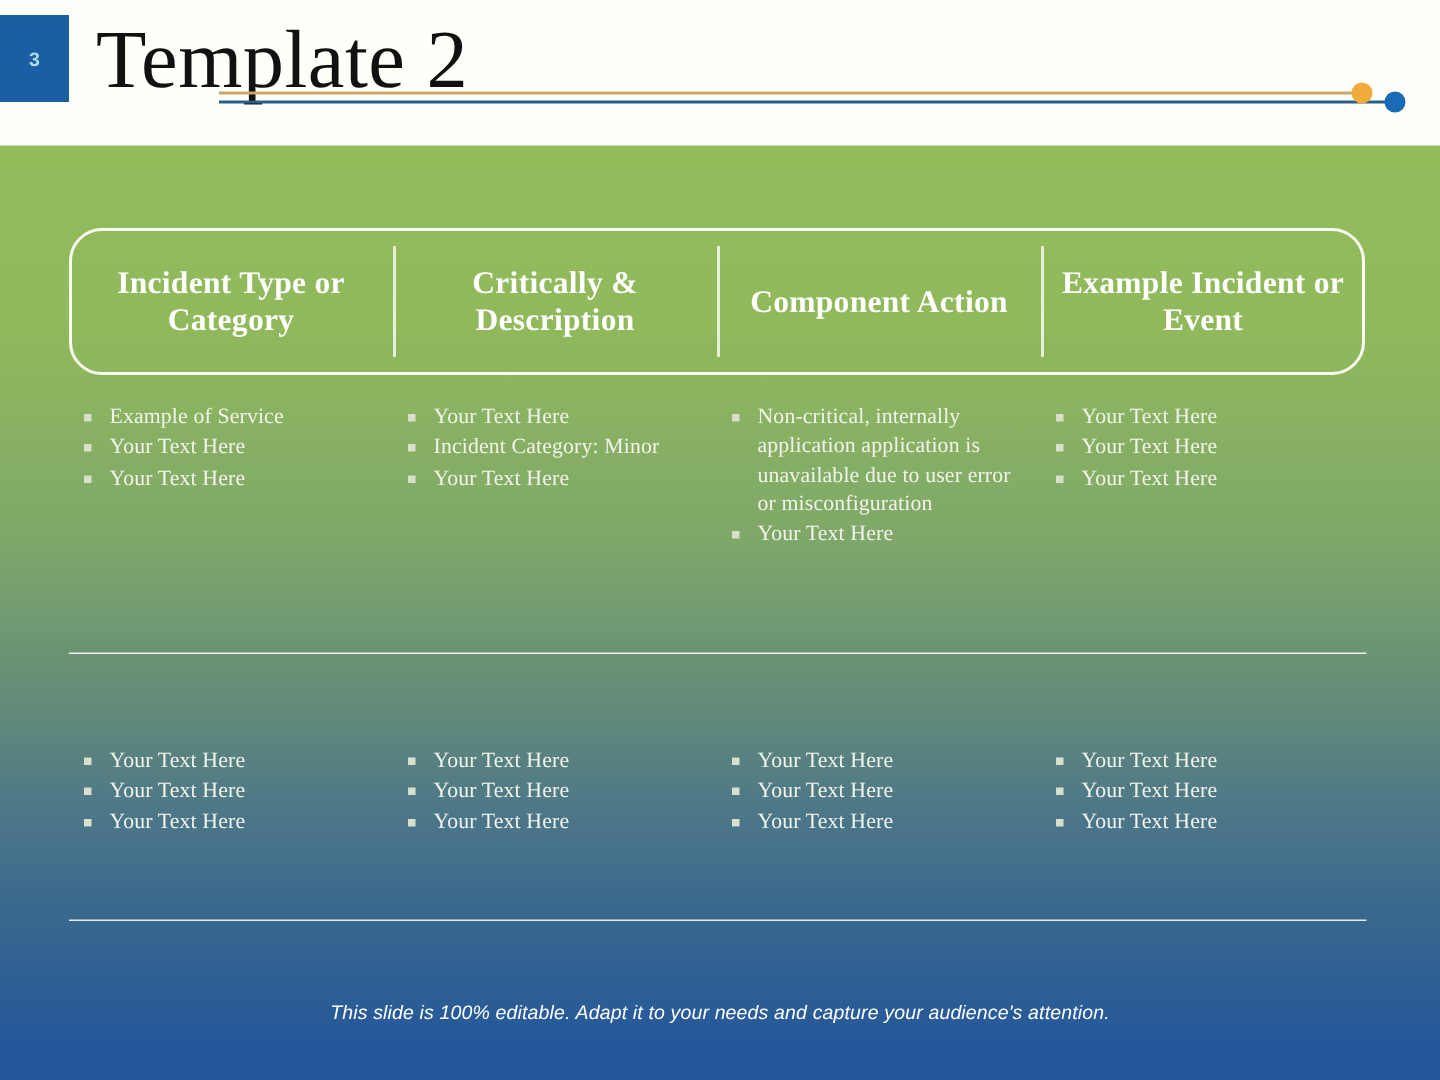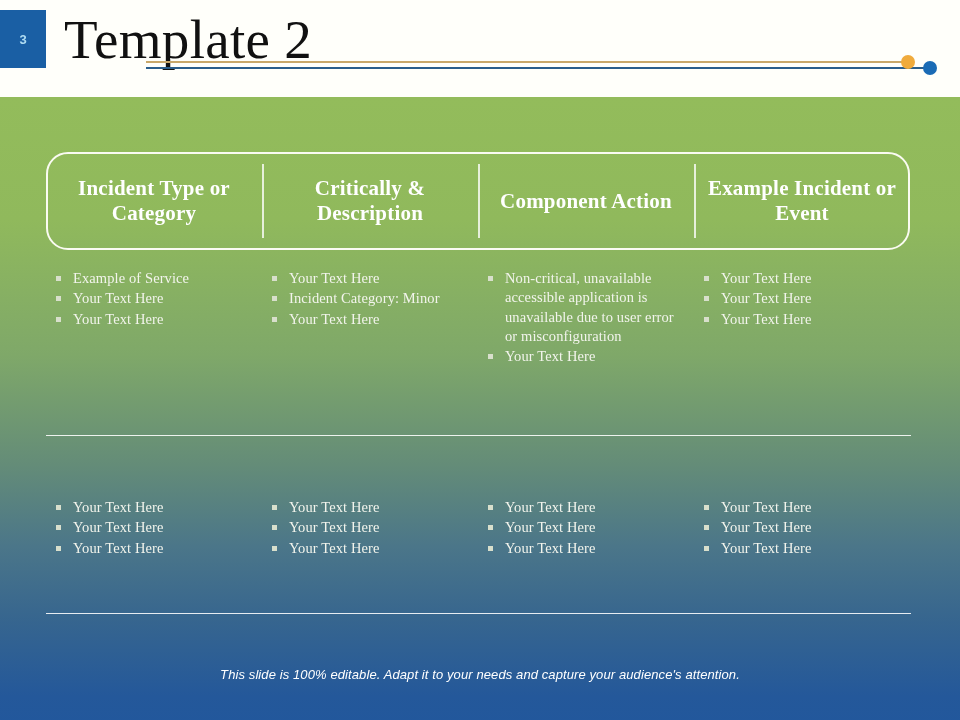--- a/index.html
+++ b/index.html
@@ -263,21 +263,21 @@
       </div>
       <div class="ccol">
         <ul class="bullets">
             <li>Your Text Here</li>
             <li>Incident Category: Minor</li>
             <li>Your Text Here</li>
           </ul>
       </div>
       <div class="ccol">
         <ul class="bullets">
-            <li>Non-critical, unavailable accessible application is unavailable due to user error or misconfiguration</li>
+            <li>Non-critical, internally application application is unavailable due to user error or misconfiguration</li>
             <li>Your Text Here</li>
           </ul>
       </div>
       <div class="ccol">
         <ul class="bullets">
             <li>Your Text Here</li>
             <li>Your Text Here</li>
             <li>Your Text Here</li>
           </ul>
       </div>

